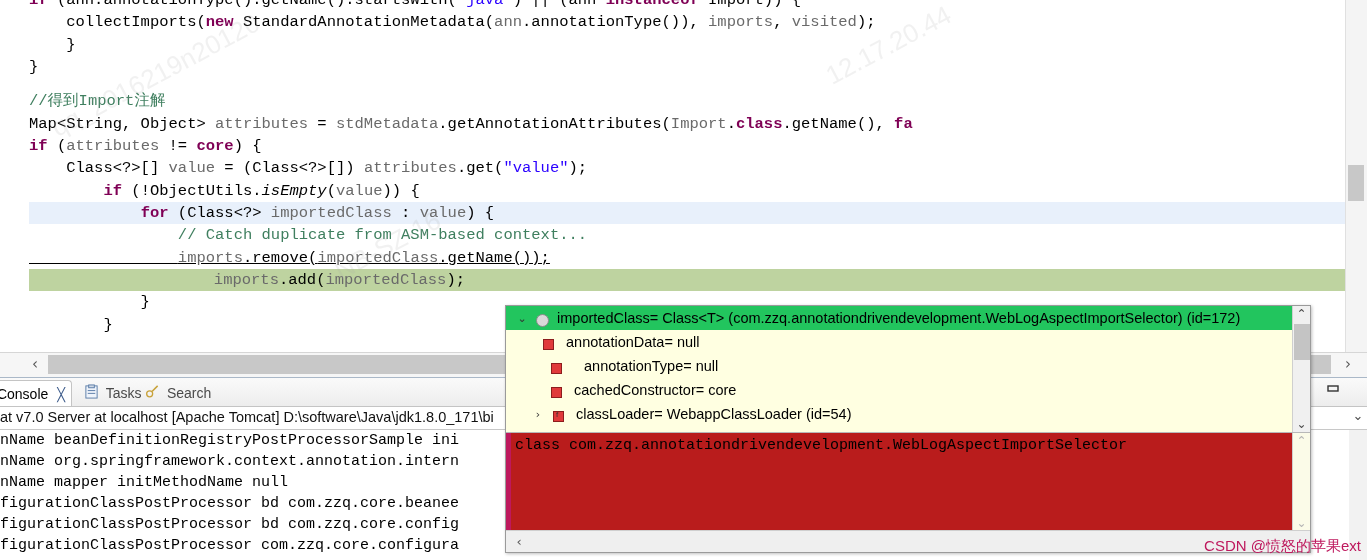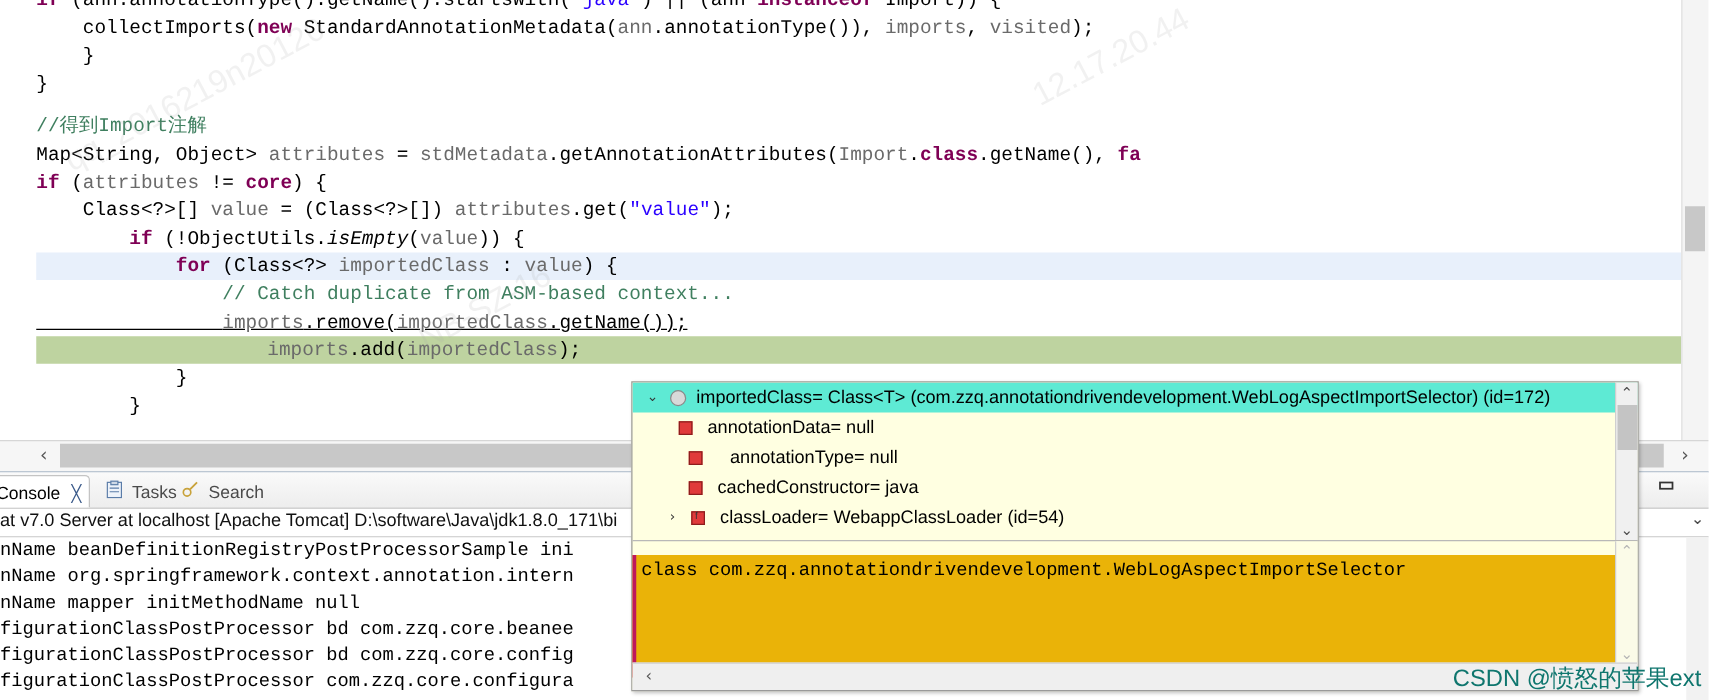--- a/index.html
+++ b/index.html
@@ -245,21 +245,21 @@
   .dp-row {
     height: 24px;
     line-height: 24px;
     font-size: 14.5px;
     color: #000;
     white-space: nowrap;
     position: relative;
     font-family: "Liberation Sans", sans-serif;
   }
   .dp-row.selected {
-    background: #5eead4;
+    background: #22c55e;
   }
   .dp-row .twisty {
     display: inline-block;
     width: 16px;
     text-align: center;
     font-family: "DejaVu Sans", sans-serif;
     font-size: 11px;
     color: #333;
     vertical-align: middle;
   }
@@ -295,26 +295,26 @@
   }
   .dp-sep {
     position: absolute;
     left: 0; top: 126px;
     width: 804px;
     height: 1px;
     background: #b8b8b8;
   }
   .dp-detail {
     position: absolute;
-    left: 0; top: 138px;
+    left: 0; top: 127px;
     width: 786px;
     height: 98px;
-    background: #eab308;
-    overflow: hidden;
-    border-left: 3px solid #be185d;
+    background: #b91c1c;
+    overflow: hidden;
+    border-left: 5px solid #be185d;
     box-sizing: border-box;
   }
   .dp-detail-text {
     font-family: "Liberation Mono", monospace;
     font-size: 15px;
     color: #000;
     line-height: 22px;
     padding: 2px 0 0 4px;
     white-space: pre;
   }
@@ -372,22 +372,22 @@
     font-family: "DejaVu Sans", sans-serif;
     font-size: 13px;
     color: #555;
   }
 
   
   .watermark {
     position: absolute;
     right: 6px;
     bottom: 4px;
-    font-size: 19px;
-    color: #0f766e;
+    font-size: 15px;
+    color: #be185d;
     font-family: "Liberation Sans", sans-serif;
     z-index: 200;
     pointer-events: none;
     white-space: nowrap;
   }
   .bg-watermark {
     position: absolute;
     color: rgba(170,170,170,0.16);
     font-size: 26px;
     transform: rotate(-28deg);
@@ -554,21 +554,21 @@
         <span style="margin-left:6px;">annotationData= null</span>
       </div>
 
       <div class="dp-row" style="padding-left:42px;">
         <span class="dp-icon"><span class="icon-field-red"></span></span>
         <span style="margin-left:16px;">annotationType= null</span>
       </div>
 
       <div class="dp-row" style="padding-left:42px;">
         <span class="dp-icon"><span class="icon-field-red"></span></span>
-        <span style="margin-left:6px;">cachedConstructor= java</span>
+        <span style="margin-left:6px;">cachedConstructor= core</span>
       </div>
 
       <div class="dp-row" style="padding-left:24px;">
         <span class="twisty">›</span>
         <span class="dp-icon" style="position:relative;"><span class="icon-field-red withf"></span></span>
         <span style="margin-left:6px;">classLoader= WebappClassLoader  (id=54)</span>
       </div>
     </div>
 
     <div class="dp-sep"></div>

